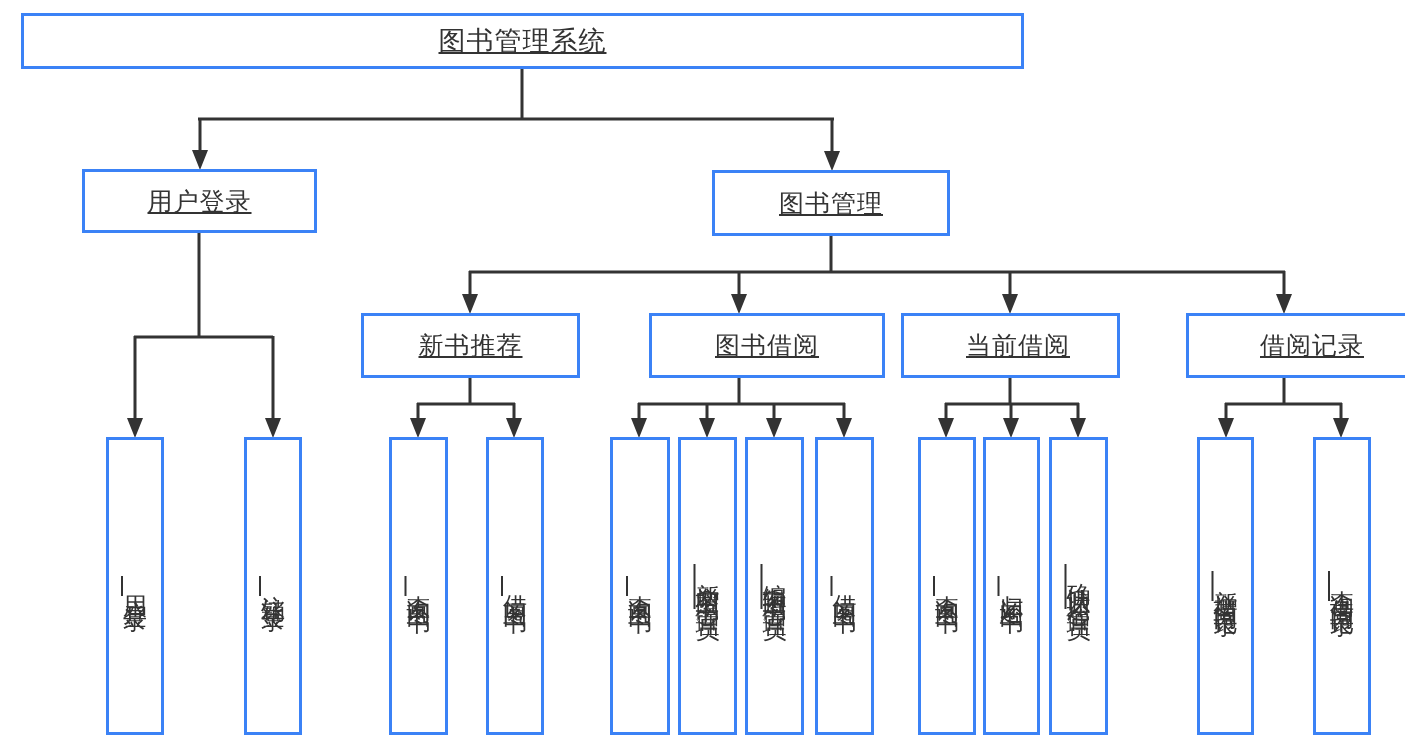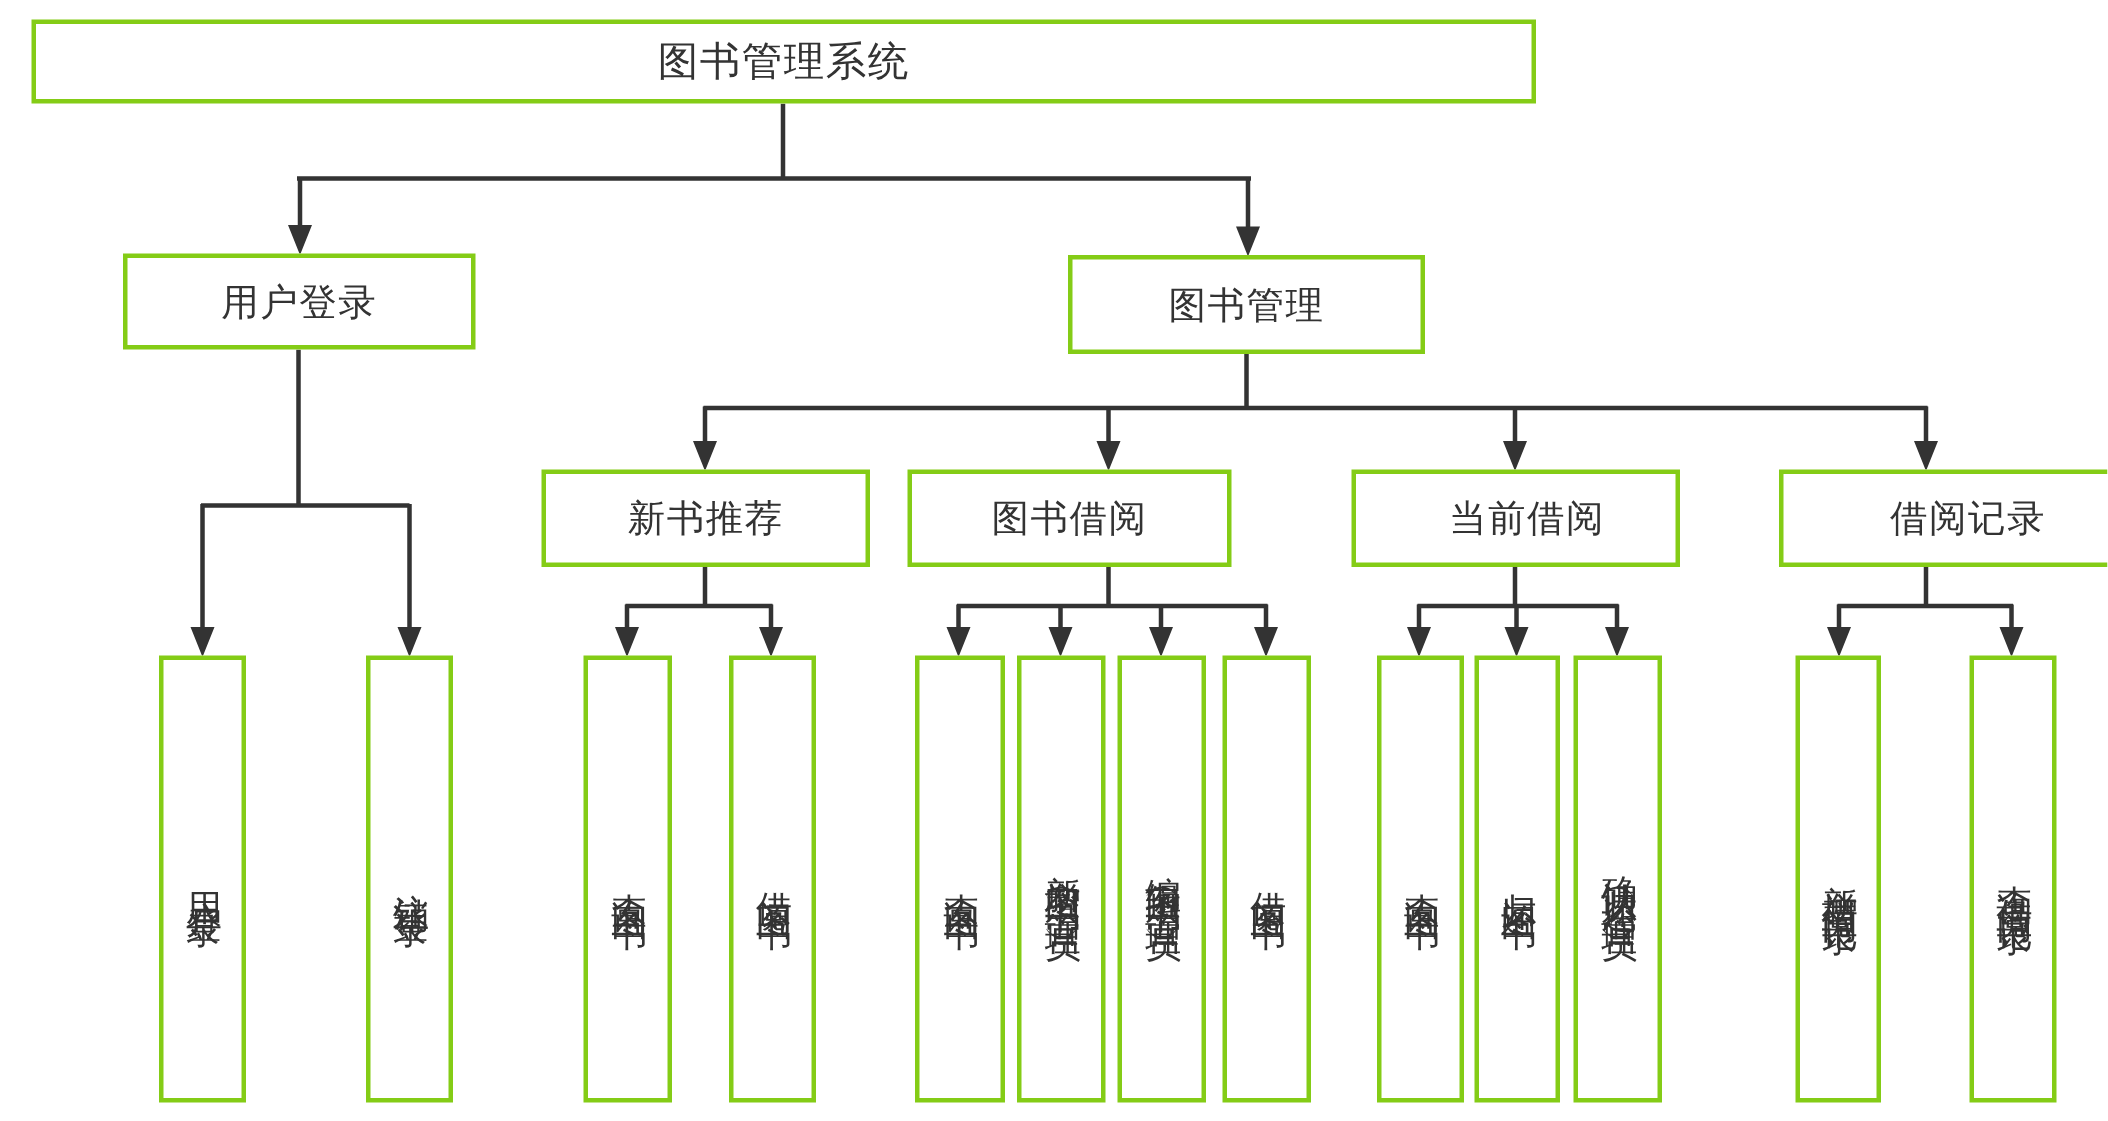--- a/index.html
+++ b/index.html
@@ -3,22 +3,22 @@
 <meta charset="utf-8">
 <style>
   html, body { margin:0; padding:0; background:#ffffff; }
   #canvas {
     position:relative; width:1405px; height:747px; background:#ffffff;
     font-family:"Liberation Sans", sans-serif; overflow:hidden;
   }
   #connectors { position:absolute; left:0; top:0; }
   .hbox, .vbox {
     position:absolute; box-sizing:border-box; background:#ffffff;
-    border:3px solid #84cc16; color:#333333;
-    display:flex; align-items:center; justify-content:center;
+    border:3px solid #3b82f6; color:#333333;
+    display:flex; align-items:center; justify-content:center;text-decoration:underline;
   }
   .hbox { font-size:25px; letter-spacing:1px; }
   .hbox.root { font-size:27px; }
   .vbox { font-size:24px; }
   .vbox .vtext {
     writing-mode:vertical-rl; text-orientation:mixed;
     letter-spacing:5px; line-height:1; white-space:nowrap;
   }
   .watermark {
     position:absolute; right:6px; bottom:4px; font-size:21px;
@@ -86,21 +86,21 @@
       M1218 418 L1234 418 L1226 438 Z
       M1333 418 L1349 418 L1341 438 Z"></path>
   </svg>
 
   <div class="hbox root" style="left:21px; top:13px; width:1003px; height:56px;">图书管理系统</div>
 
   <div class="hbox" style="left:82px; top:169px; width:235px; height:64px;">用户登录</div>
   <div class="hbox" style="left:712px; top:170px; width:238px; height:66px;">图书管理</div>
 
   <div class="hbox" style="left:361px; top:313px; width:219px; height:65px;">新书推荐</div>
-  <div class="hbox" style="left:605px; top:313px; width:216px; height:65px;">图书借阅</div>
+  <div class="hbox" style="left:649px; top:313px; width:236px; height:65px;">图书借阅</div>
   <div class="hbox" style="left:901px; top:313px; width:219px; height:65px;padding-left:15px;">当前借阅</div>
   <div class="hbox" style="left:1186px; top:313px; width:252px; height:65px;">借阅记录</div>
 
   <div class="vbox" style="left:106px; top:437px; width:58px; height:298px;">
     <span class="vtext">用户登录</span>
     </div>
   <div class="vbox" style="left:244px; top:437px; width:58px; height:298px;">
     <span class="vtext">注销登录</span>
     </div>
 

